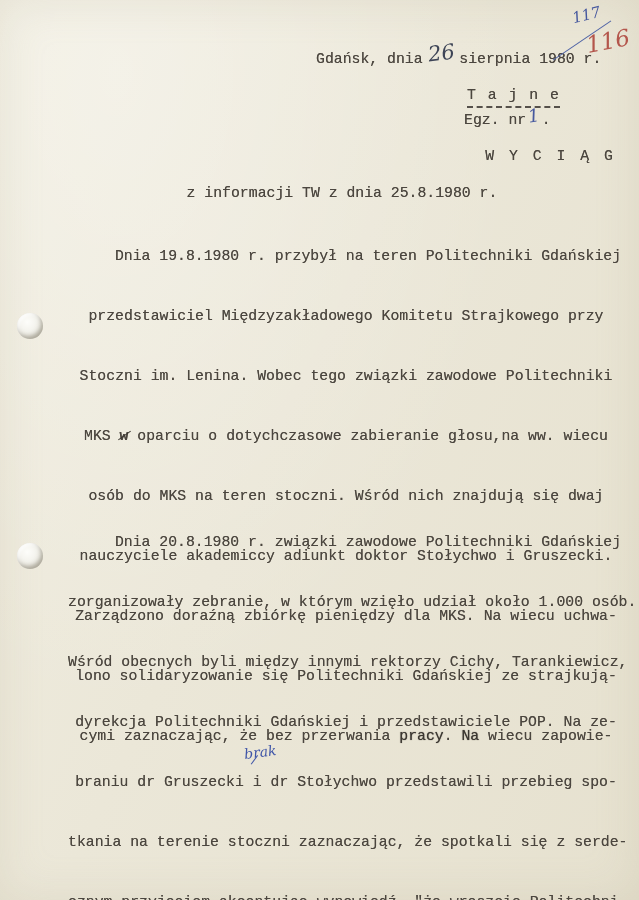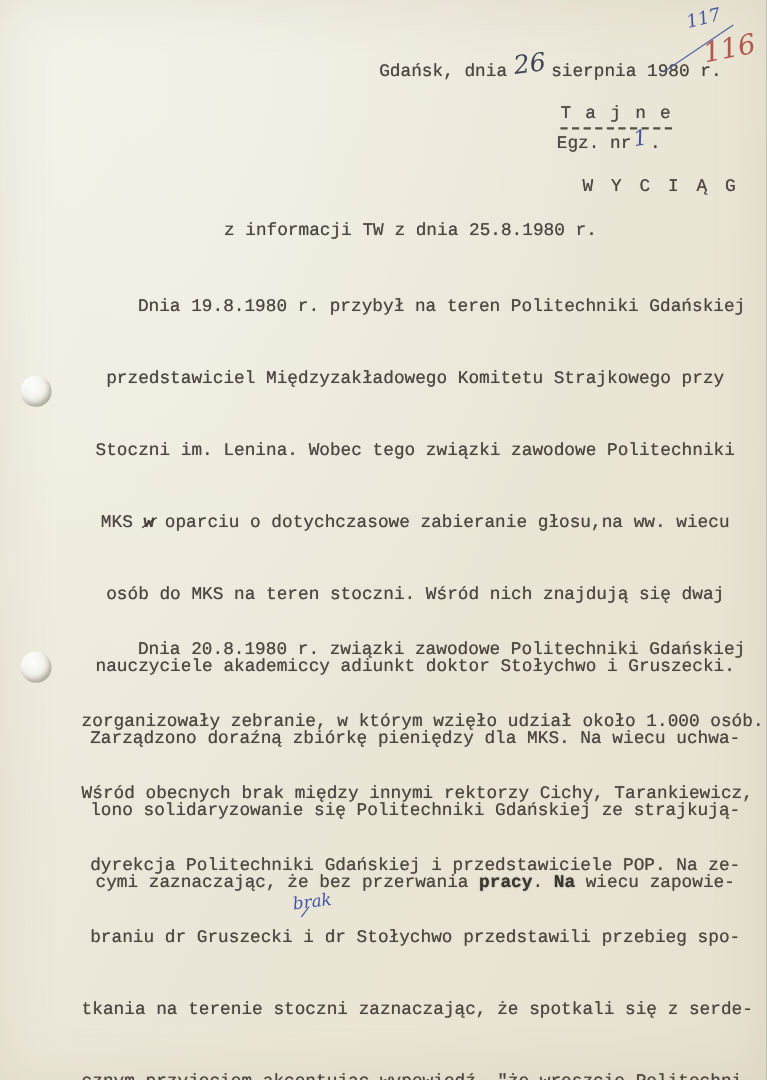--- a/index.html
+++ b/index.html
@@ -51,21 +51,21 @@
   }
 
   .title{ position:absolute; left:68px; top:146px; width:548px; text-align:right; letter-spacing:3px; }
   .subtitle{ position:absolute; left:68px; top:171px; width:548px; text-align:center;margin-top:12px; }
 
   .body1{ position:absolute; left:68px; top:206px; width:556px; }
   .body2{ position:absolute; left:68px; top:492px; width:556px; }
   .line{ height:20px;text-align:center; }
   .indent{ padding-left:44px; }
 
-  .overstrike{ font-weight:bold; color:#3b3731; text-shadow:0 0 1px rgba(59,55,49,.9); }
+  .overstrike{ font-weight:normal; color:#3b3731; text-shadow:0 0 1px rgba(59,55,49,.9); }
   .struck-w{ font-weight:bold; position:relative; display:inline-block; }
   .struck-w::after{
     content:''; position:absolute; left:-3px; top:45%; width:15px;
     border-top:1.6px solid #3b3731; transform:rotate(-35deg);
   }
 
   .brak-note{
     position:absolute; left:244px; top:744px;
     font-family:"DejaVu Serif",serif; font-style:italic;
     font-size:14px; color:#3f55a8; transform:rotate(-7deg);
@@ -114,21 +114,21 @@
     <div class="line">lono solidaryzowanie się Politechniki Gdańskiej ze strajkują-</div>
     <div class="line"><span>cymi zaznaczając, że bez przerwania </span><span class="overstrike">pracy</span><span>. </span><span class="overstrike">Na</span><span> wiecu zapowie-</span></div>
     
     
     
   </div>
 
   <div class="body2 typed">
     <div class="line indent">Dnia 20.8.1980 r. związki zawodowe Politechniki Gdańskiej</div>
     <div class="line">zorganizowały zebranie, w którym wzięło udział około 1.000 osób.</div>
-    <div class="line">Wśród obecnych brak między innymi rektorzy Cichy, Tarankiewicz,</div>
+    <div class="line">Wśród obecnych byli między innymi rektorzy Cichy, Tarankiewicz,</div>
     <div class="line">dyrekcja Politechniki Gdańskiej i przedstawiciele POP. Na ze-</div>
     <div class="line">braniu dr Gruszecki i dr Stołychwo przedstawili przebieg spo-</div>
     <div class="line">tkania na terenie stoczni zaznaczając, że spotkali się z serde-</div>
     <div class="line">cznym przyjęciem akcentując wypowiedź, "że wreszcie Politechni-</div>
     
     
     
     
     
     

